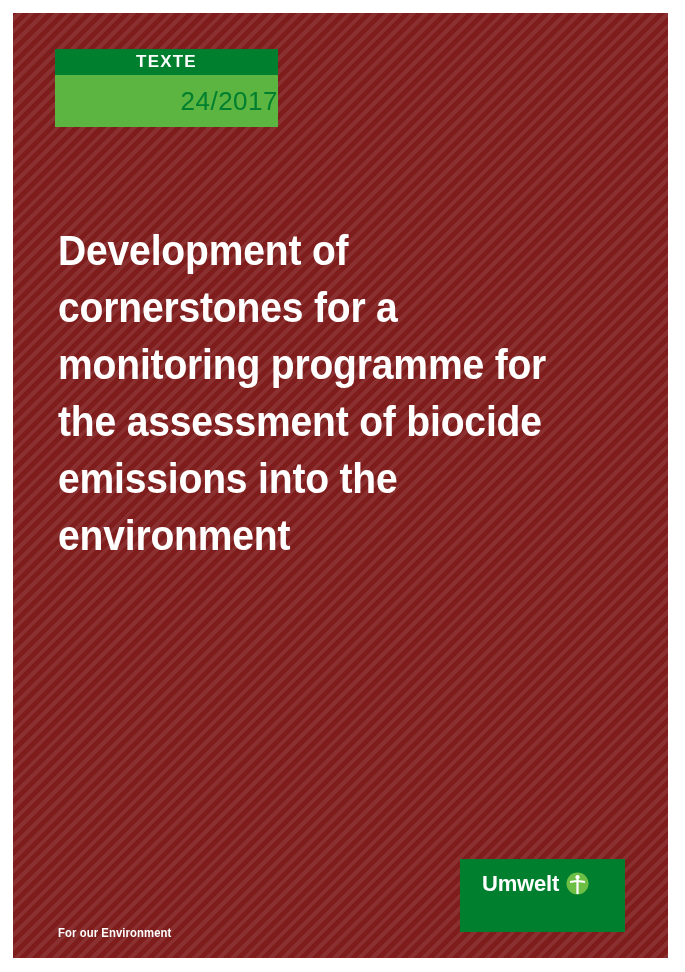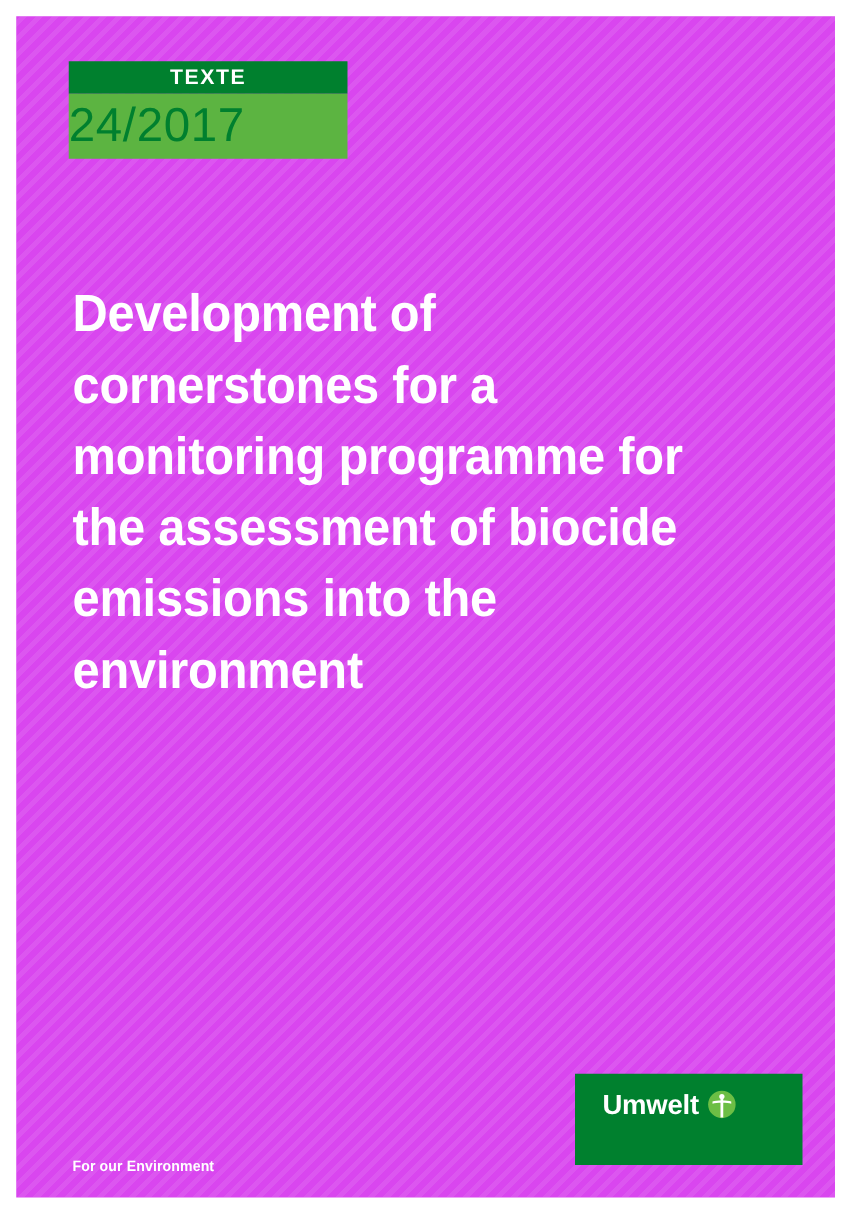--- a/index.html
+++ b/index.html
@@ -14,21 +14,21 @@
     font-family: "Liberation Sans", sans-serif;
   }
 
   
   .cover {
     position: absolute;
     left: 13px;
     top: 13px;
     width: 655px;
     height: 945px;
-    background-color: #d946ef;
+    background-color: #7f1d1d;
     overflow: hidden;
   }
   
   .cover::before {
     content: "";
     position: absolute;
     left: 0; top: 0; right: 0; bottom: 0;
     background-image: repeating-linear-gradient(
         -45deg,
         rgba(255,255,255,0.085) 0px,
@@ -53,22 +53,22 @@
     font-size: 17px;
     font-weight: 600;
     letter-spacing: 1.2px;
     line-height: 26px;
     height: 26px;
     font-family: "Liberation Sans", sans-serif;
   }
   .badge-issue {
     background: #5cb441;
     color: #00802e;
-    text-align: left;
-    font-size: 38px;
+    text-align: right;
+    font-size: 26px;
     font-weight: 400;
     line-height: 52px;
     height: 52px;
     letter-spacing: 0.5px;
     font-family: "Liberation Sans", sans-serif;
   }
 
   
   .title {
     position: absolute;
@@ -99,21 +99,21 @@
     z-index: 3;
     transform: scaleX(0.94);
     transform-origin: left top;
   }
 
   
   .logo {
     position: absolute;
     left: 460px;
     top: 859px;
-    width: 182px;
+    width: 165px;
     height: 73px;
     background: #00802e;
     z-index: 4;
   }
   .logo-inner {
     position: absolute;
     left: 22px;
     top: 12px;
     right: 8px;
     bottom: 8px;

